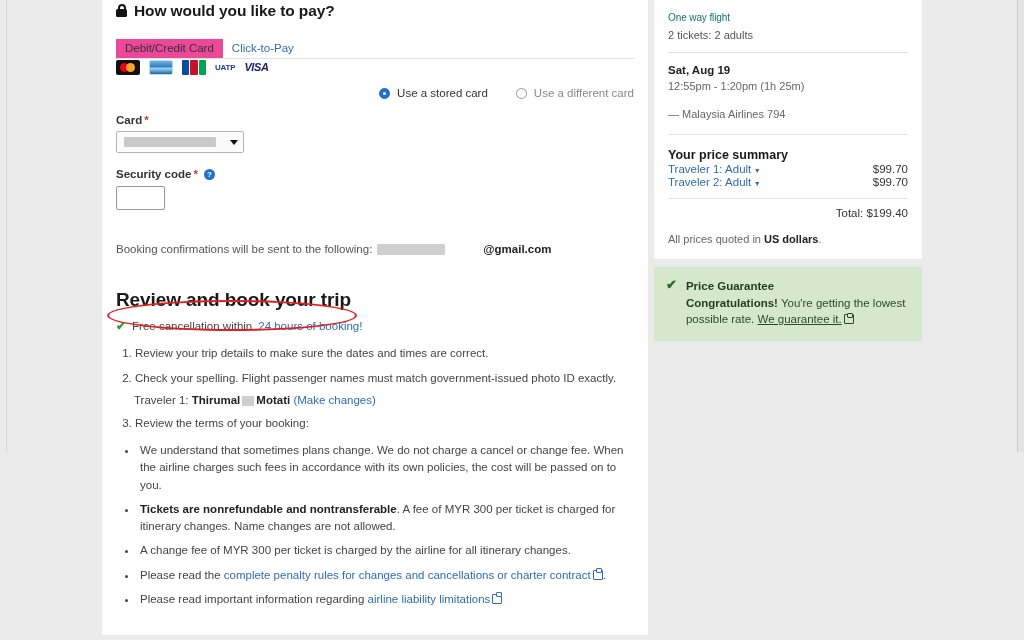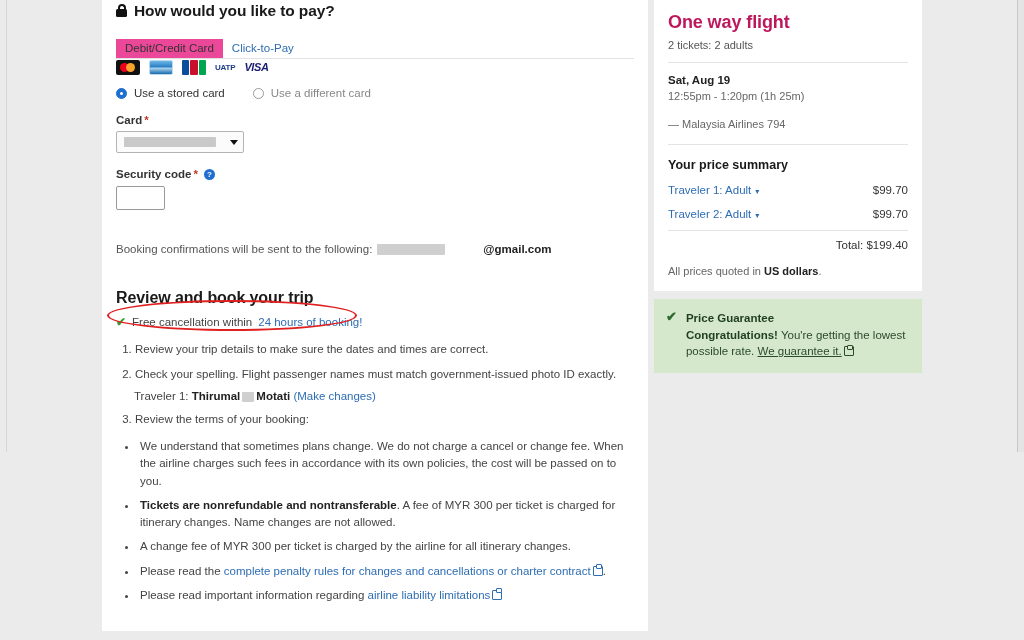--- a/index.html
+++ b/index.html
@@ -155,20 +155,21 @@
     color: #1a1f71; letter-spacing: -0.4px;
   }
 
   .radio-row {
     display: flex;
     align-items: center;
     gap: 7px;
     margin-top: 12px;
     font-size: 11.5px;
     color: #333;
+    justify-content: flex-end;
   }
   .radio-row .gap { width: 14px; }
   .radio {
     width: 11px; height: 11px;
     border-radius: 50%;
     border: 1px solid #9a9a9a;
     background: #fff;
     box-sizing: border-box;
     display: inline-block;
     position: relative;
@@ -265,21 +266,21 @@
     background: #cfcfcf;
     margin: 0 0 0 5px;
     vertical-align: middle;
     border-radius: 1px;
   }
   .email-domain { font-weight: bold; color: #222; padding-left: 38px; }
 
   
   .review-card { padding: 16px 14px 20px 14px; position: relative; }
   .review-title {
-    font-size: 16px;
+    font-size: 19px;
     font-weight: bold;
     color: #1a1a1a;
     letter-spacing: -0.1px;
   }
   .free-cancel {
     display: flex;
     align-items: center;
     gap: 6px;
     margin-top: 9px;
     font-size: 11.5px;
@@ -363,40 +364,40 @@
 
   
   .side-col {
     position: absolute;
     left: 654px;
     top: 0;
     width: 268px;
   }
   .side-card { background: #fff; padding: 12px 14px 14px 14px; box-sizing: border-box; }
   .side-title {
-    font-size: 18px;
-    font-weight: bold;
-    color: #be185d;
+    font-size: 10px;
+    font-weight: normal;
+    color: #0f766e;
     letter-spacing: -0.1px;
   }
   .side-sub { font-size: 11px; color: #555; margin-top: 6px; }
   .hr { height: 1px; background: #e3e3e3; margin: 11px 0 11px 0; }
   .route { font-size: 12px; font-weight: bold; color: #1a1a1a; }
   .date { font-size: 11.5px; font-weight: bold; color: #222; margin-top: 6px; }
   .times { font-size: 11px; color: #666; margin-top: 4px; }
   .airline { font-size: 11px; color: #666; margin-top: 16px; }
   .price-title {
     font-size: 12.5px; font-weight: bold; color: #1a1a1a;
   }
   .price-row {
     display: flex;
     justify-content: space-between;
     align-items: flex-end;
     font-size: 11.5px;
-    margin-top: 12px;
+    margin-top: 1px;
   }
   .price-row .who { color: #2e6db4; cursor: pointer; }
   .price-row .who .caret {
     display: inline-block;
     margin-left: 4px;
     font-size: 8px;
     color: #2e6db4;
   }
   .price-row .amt { color: #333; }
   .total-row {

